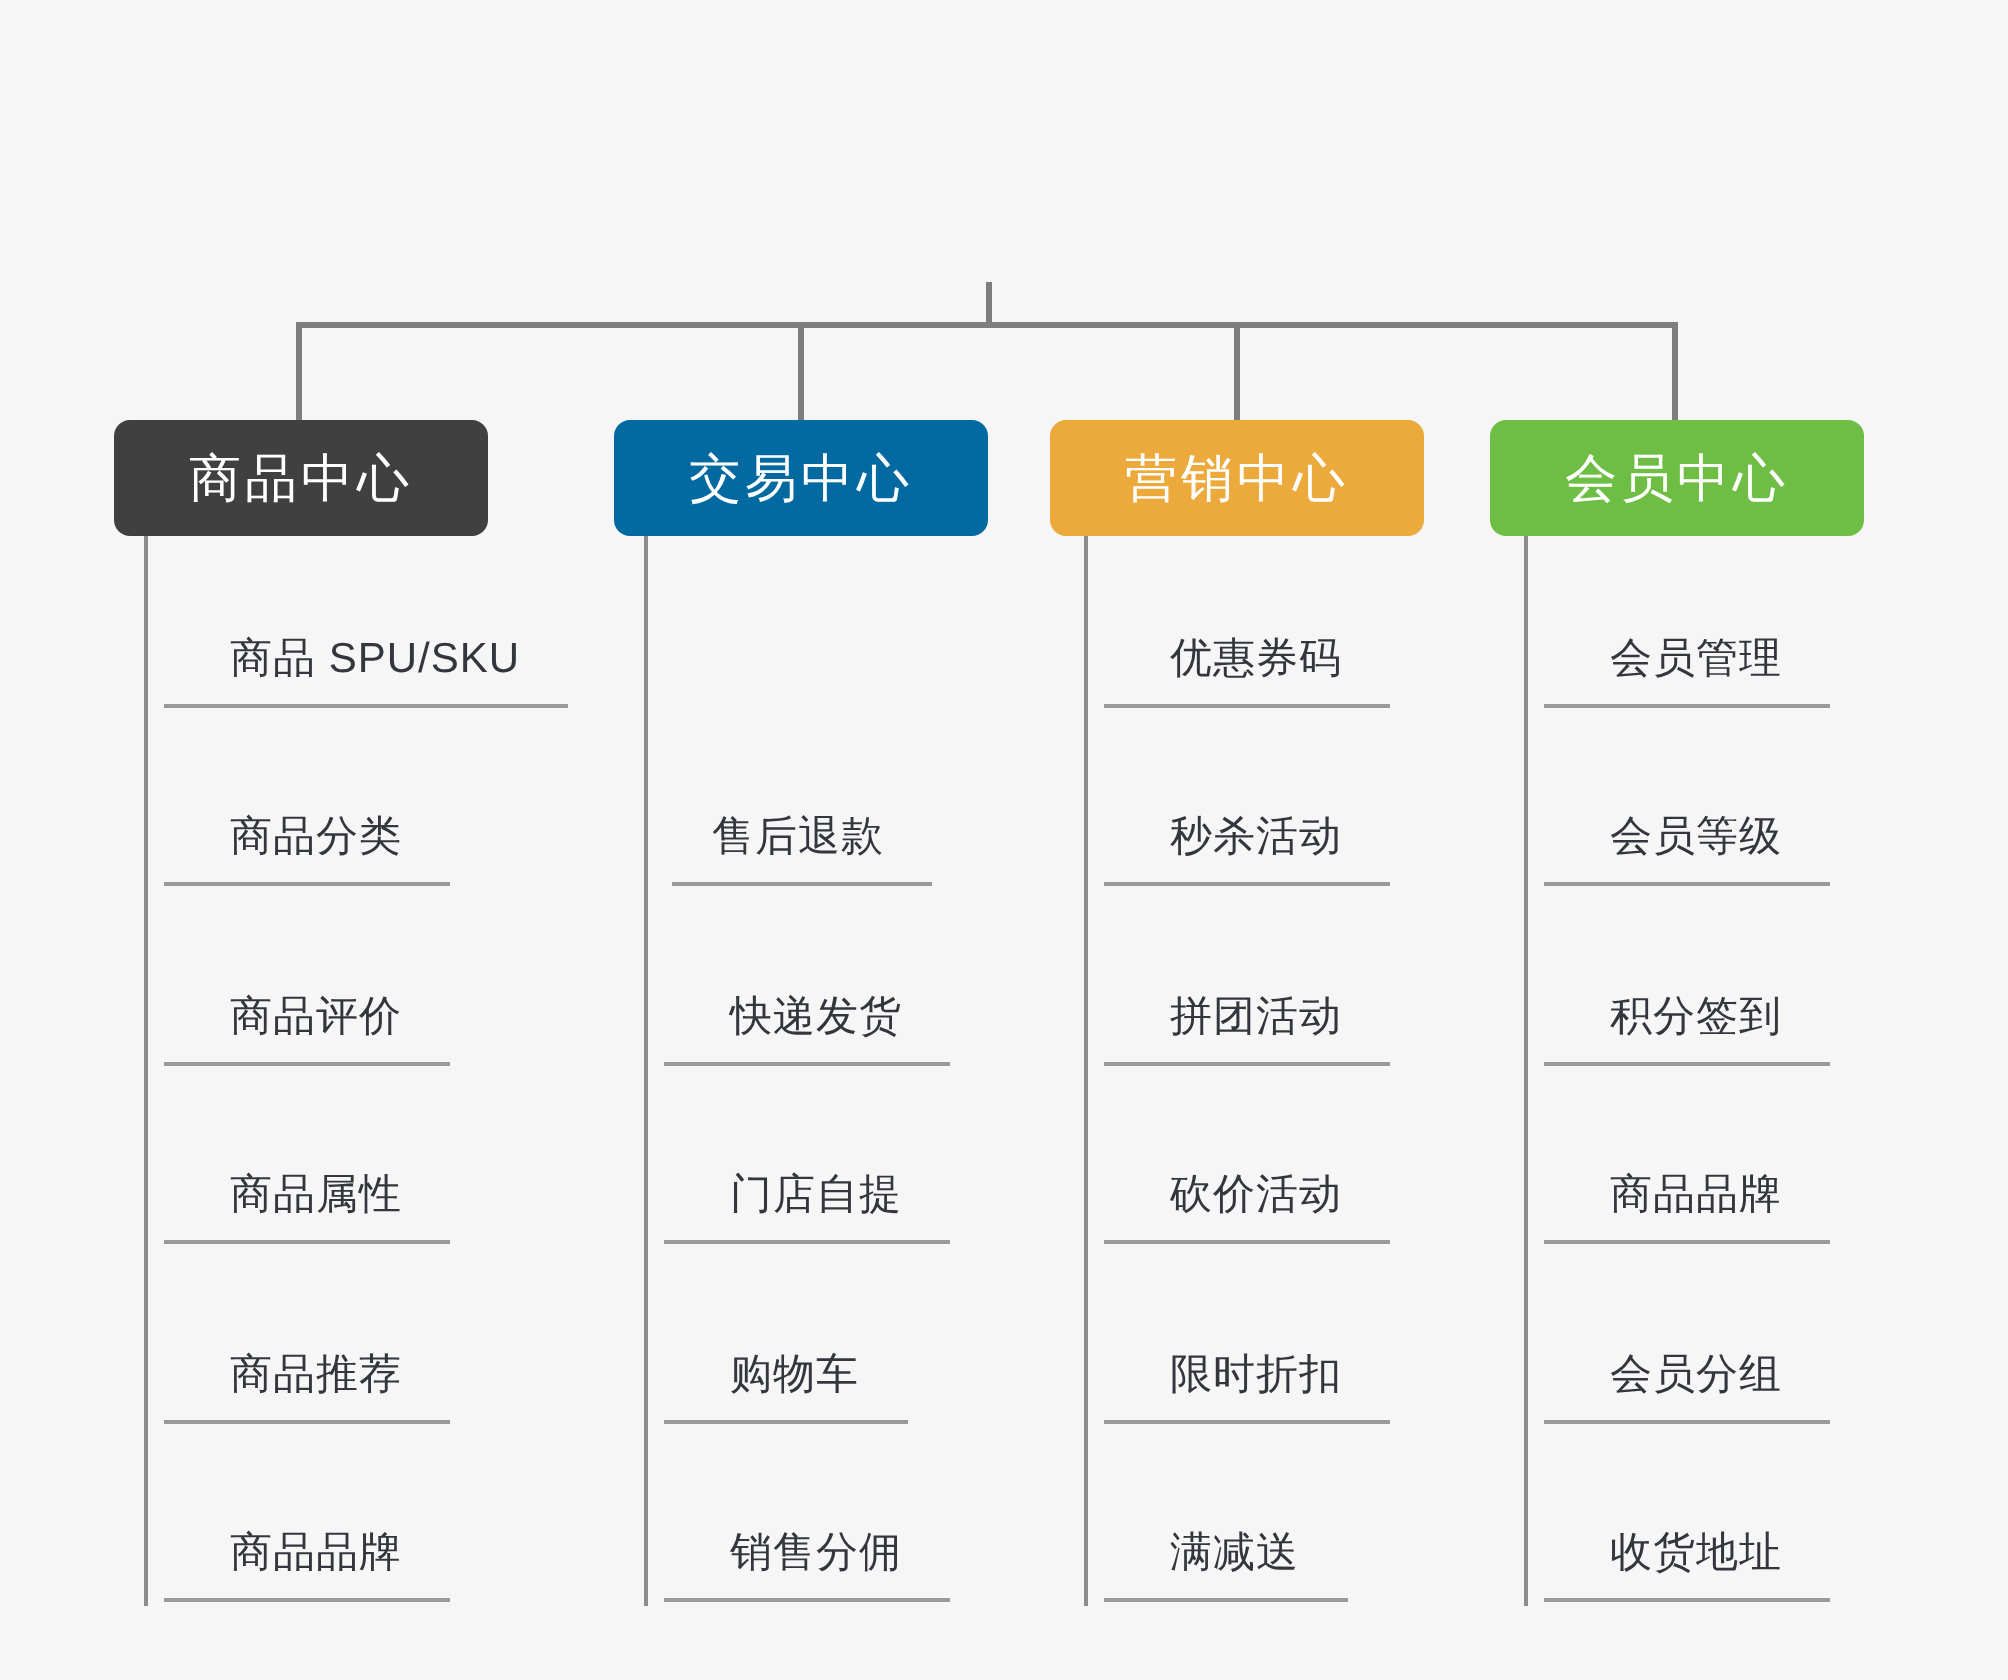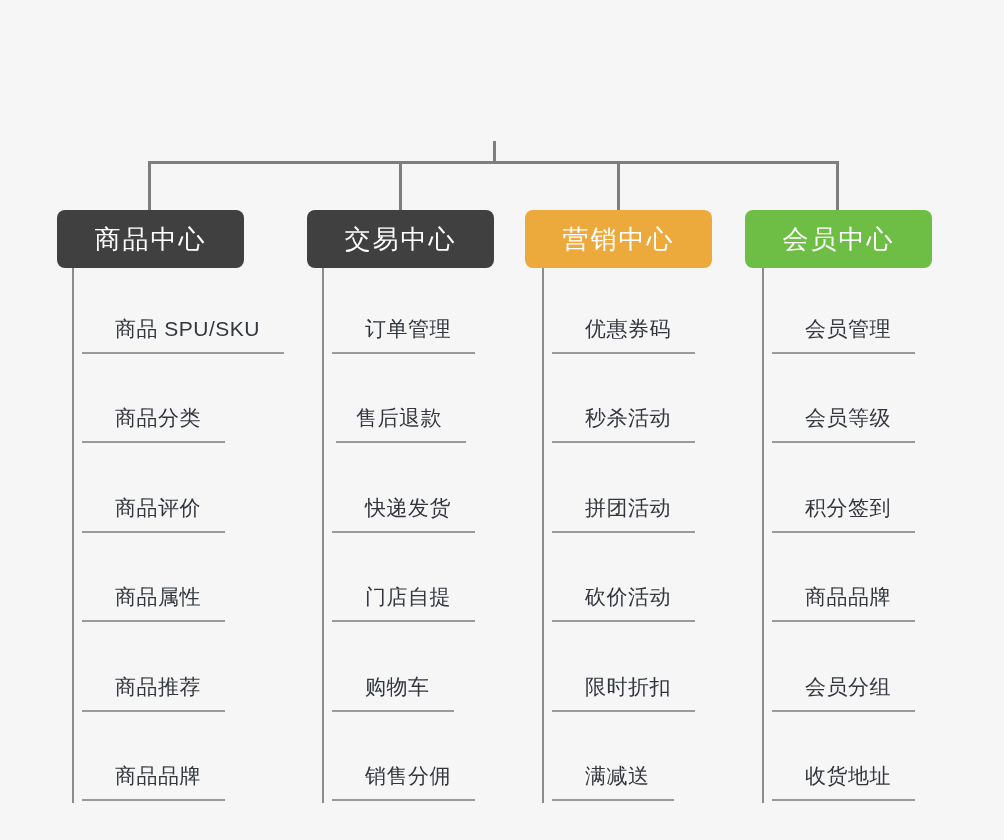--- a/index.html
+++ b/index.html
@@ -67,25 +67,24 @@
     <span>商品中心</span>
   </div>
   <div class="trunk" style="left:72px;top:268px;height:535px;"></div>
   <div class="leaf" style="left:72px;top:310px;">商品 SPU/SKU</div>
   <div class="leaf" style="left:72px;top:399px;">商品分类</div>
   <div class="leaf" style="left:72px;top:489px;">商品评价</div>
   <div class="leaf" style="left:72px;top:578px;">商品属性</div>
   <div class="leaf" style="left:72px;top:668px;">商品推荐</div>
   <div class="leaf" style="left:72px;top:757px;">商品品牌</div>
 
-  <div class="branch-node" style="left: 307px; background: #404040;">
+  <div class="branch-node" style="left: 307px; background: #0369a1;">
     <span>交易中心</span>
   </div>
   <div class="trunk" style="left:322px;top:268px;height:535px;"></div>
-  <div class="leaf" style="left:322px;top:310px;">订单管理</div>
   <div class="leaf" style="left:326px;top:399px;padding-left:20px;">售后退款</div>
   <div class="leaf" style="left:322px;top:489px;">快递发货</div>
   <div class="leaf" style="left:322px;top:578px;">门店自提</div>
   <div class="leaf" style="left:322px;top:668px;">购物车</div>
   <div class="leaf" style="left:322px;top:757px;">销售分佣</div>
 
   <div class="branch-node" style="left: 525px; background: rgb(236, 169, 60);">
     <span>营销中心</span>
   </div>
   <div class="trunk" style="left:542px;top:268px;height:535px;"></div>

